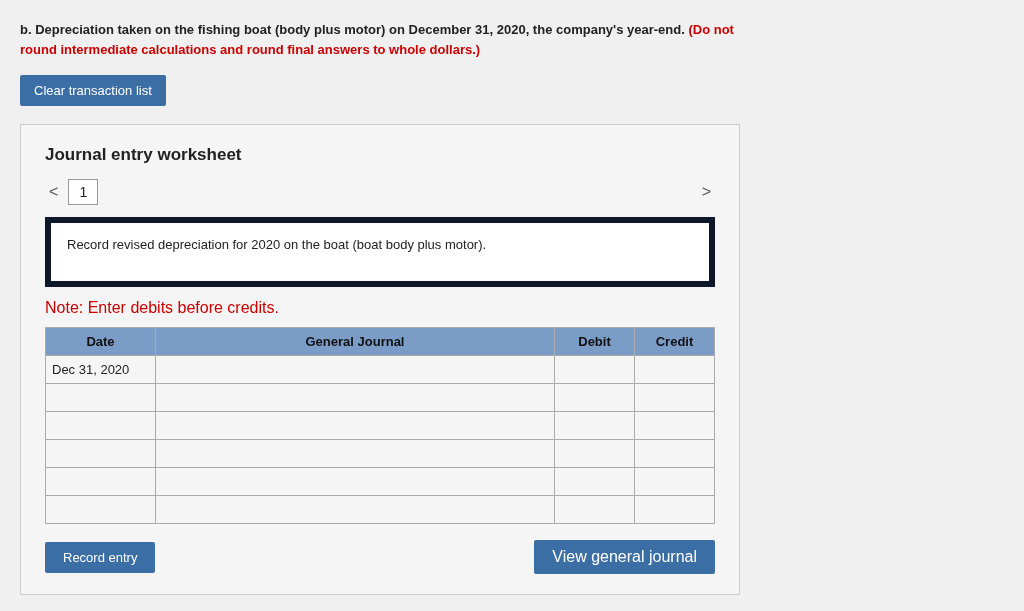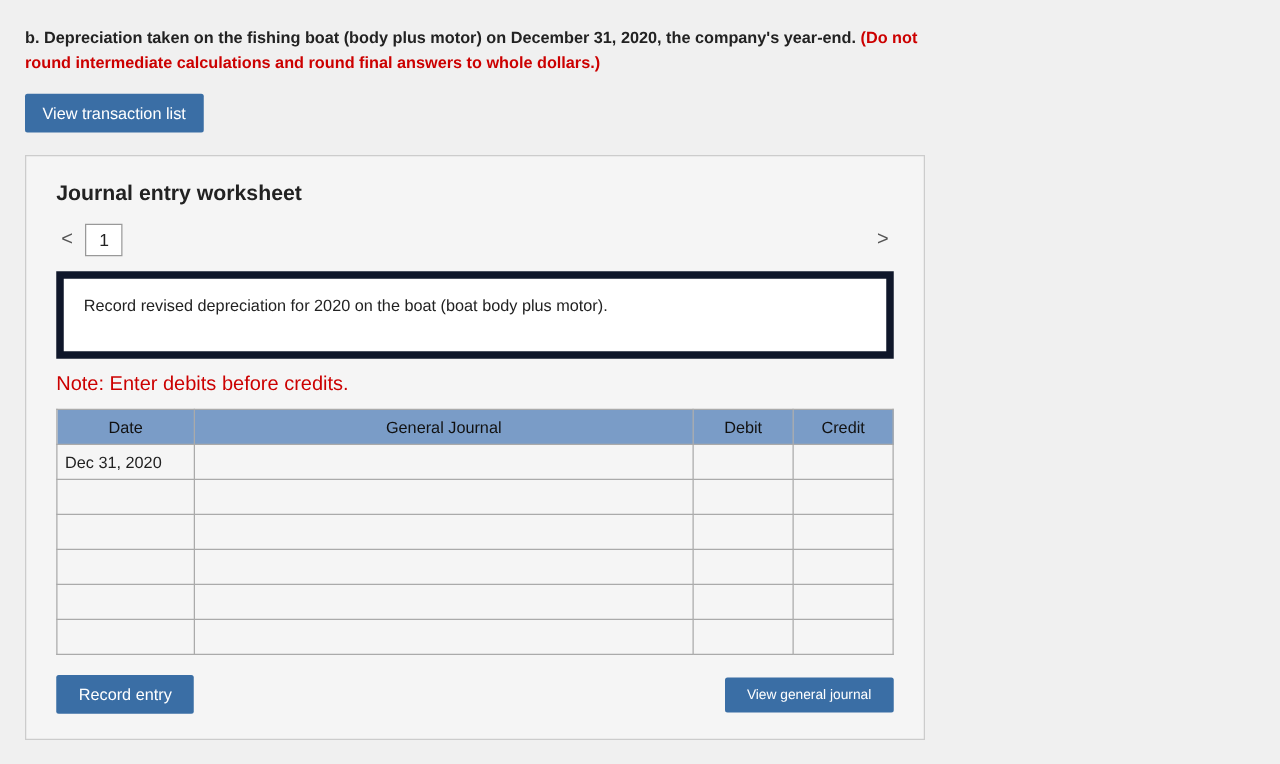--- a/index.html
+++ b/index.html
@@ -81,21 +81,21 @@
       width: 100%;
       border-collapse: collapse;
       font-size: 13px;
     }
     .journal-table thead tr th {
       background: #7a9cc7;
       color: #111;
       padding: 6px 16px;
       text-align: center;
       border: 1px solid #aaa;
-      font-weight: normal;
+      font-weight: bold;
     }
     .journal-table thead tr th.date-col { text-align: center; width: 110px; }
     .journal-table thead tr th.gj-col { text-align: center; margin-top: 11px; }
     .journal-table thead tr th.debit-col { width: 80px; text-align: center; }
     .journal-table thead tr th.credit-col { width: 80px; text-align: center; }
     .journal-table tbody tr td {
       border: 1px solid #aaa;
       padding: 0;
       height: 28px;
     }
@@ -134,37 +134,37 @@
       padding: 8px 18px;
       font-size: 13px;
       cursor: pointer;
       border-radius: 2px;
     }
     .btn-view-journal {
       background: #3a6ea5;
       color: white;
       border: none;
       padding: 8px 18px;
-      font-size: 11px;
+      font-size: 16px;
       cursor: pointer;
       border-radius: 2px;
       margin-left: auto;
     }
   </style>
 </head>
 <body>
 
 
 
 <div class="problem-text">
   <b>b. Depreciation taken on the fishing boat (body plus motor) on December 31, 2020, the company's year-end.</b>
   <span class="red-bold">(Do not round intermediate calculations and round final answers to whole dollars.)</span>
 </div>
 
-<button class="view-transaction-btn">View transaction list</button>
+<button class="view-transaction-btn">Clear transaction list</button>
 
 <div class="worksheet-container">
   <div class="worksheet-title">Journal entry worksheet</div>
 
   <div class="nav-row">
     <button class="nav-arrow">&lt;</button>
     <div class="page-box">1</div>
     <button class="nav-arrow right-arrow">&gt;</button>
   </div>
 

